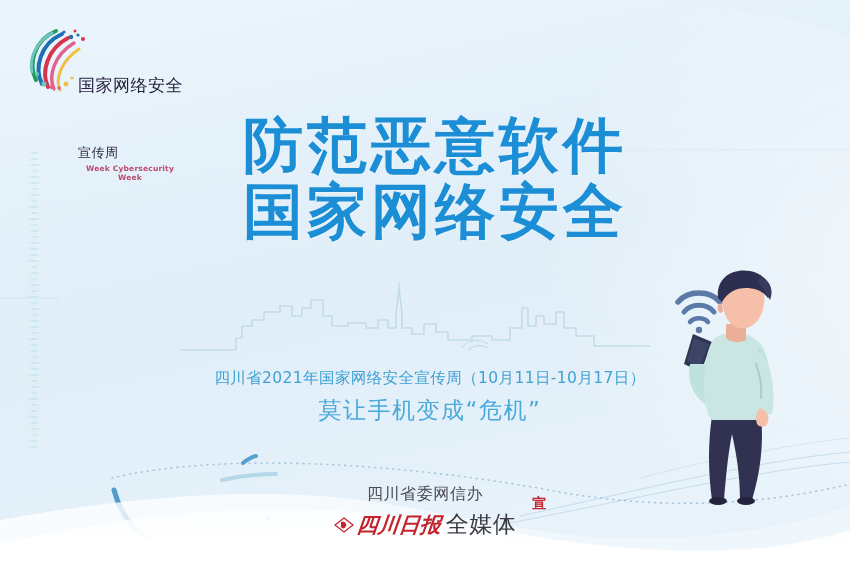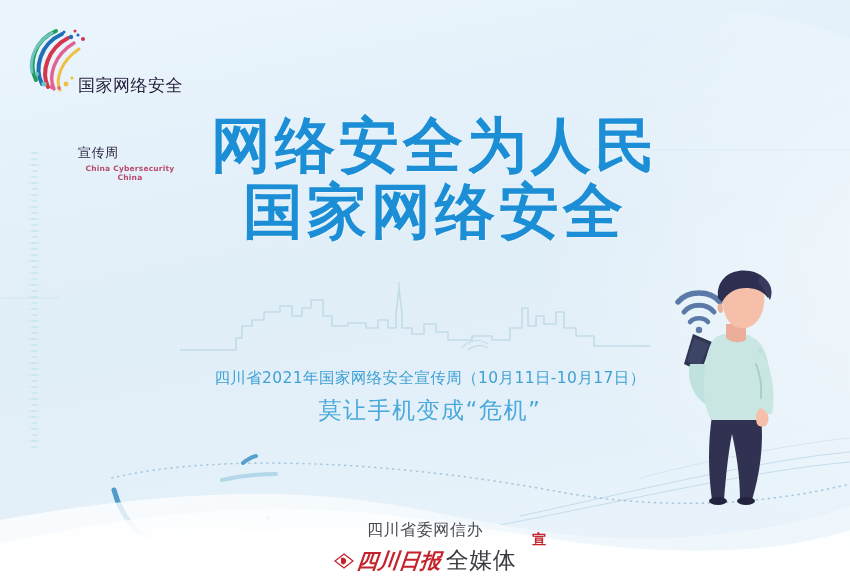--- a/index.html
+++ b/index.html
@@ -55,21 +55,21 @@
     font-size:23px;color:#4aa9da;letter-spacing:1.5px;white-space:nowrap;
     font-family:"DejaVu Sans","Liberation Sans",sans-serif;font-weight:500;
   }
   #subs .slg1{margin-top:18px;}
   #subs .slg2{margin-top:6px;}
 
   
   #person{position:absolute;left:660px;top:268px;width:150px;height:242px;}
 
   
-  #footer{position:absolute;left:0;top:520px;width:850px;text-align:center;}
+  #footer{position:absolute;left:0;top:484px;width:850px;text-align:center;}
   #footer .org{
     font-size:16px;color:#4a4a52;letter-spacing:.6px;
     font-family:"DejaVu Sans","Liberation Sans",sans-serif;
   }
   #footer .media{
     margin-top:4px;display:inline-flex;align-items:center;justify-content:center;
     gap:3px;position:relative;
   }
   #footer .mark{width:20px;height:16px;}
   #footer .paper{
@@ -236,21 +236,21 @@
         <circle cx="38" cy="8" r="1.6"></circle>
       </g>
       <g fill="#d6344b">
         <circle cx="57" cy="15" r="2"></circle>
           <circle cx="49" cy="7" r="1.5"></circle>
       </g>
     </svg>
     <div class="ltext">
       <div class="l1">国家网络安全</div>
       <div class="l2">宣传周</div>
-      <div class="l3">China Cybersecurity China</div>
+      <div class="l3">Week Cybersecurity Week</div>
     </div>
   </div>
 
   <svg id="skyline" viewBox="0 0 470 82">
     <g fill="none" stroke="#c2dce7" stroke-width="1.6" stroke-linejoin="round">
       <path d="M6 68 L56 68 L56 56 L62 56 L62 44 L72 44 L72 38 L84 38 L84 30 L100 30
                L100 24 L112 24 L112 34 L122 34 L122 26 L131 26 L131 18 L143 18 L143 34
                L152 34 L152 44 L168 44 L168 41 L186 41 L186 46 L198 46 L198 38 L208 38
                L208 46 L216 46 L216 32 L219 6 L222 32 L222 46 L232 46 L232 52 L244 52
                L244 42 L256 42 L256 50 L268 50 L268 58 L292 58 L292 54 L312 54 L312 58
@@ -258,21 +258,21 @@
                L364 42 L376 42 L376 30 L384 30 L384 46 L396 46 L396 54 L414 54 L414 64
                L466 64"></path>
       <path d="M219 6 L219 0" stroke-width="1.2"></path>
       <path d="M282 66 C 288 58, 300 56, 308 62" stroke-width="1.2"></path>
       <path d="M288 68 C 294 63, 302 62, 308 66" stroke-width="1.2"></path>
     </g>
     <path d="M0 68 L6 68 M466 64 L470 64" stroke="#c2dce7" stroke-width="1.4" fill="none"></path>
   </svg>
 
   <div id="headline" class="nosel">
-    <div class="hl">网络安全为人民</div>
+    <div class="hl">防范恶意软件</div>
     <div class="hl">国家网络安全</div>
   </div>
 
   <div id="subs" class="nosel">
     <div class="date">四川省2021年国家网络安全宣传周（10月11日-10月17日）</div>
     <div class="slg slg2">莫让手机变成“危机”</div>
   </div>
 
   <svg id="person" viewBox="0 0 150 242">
 

